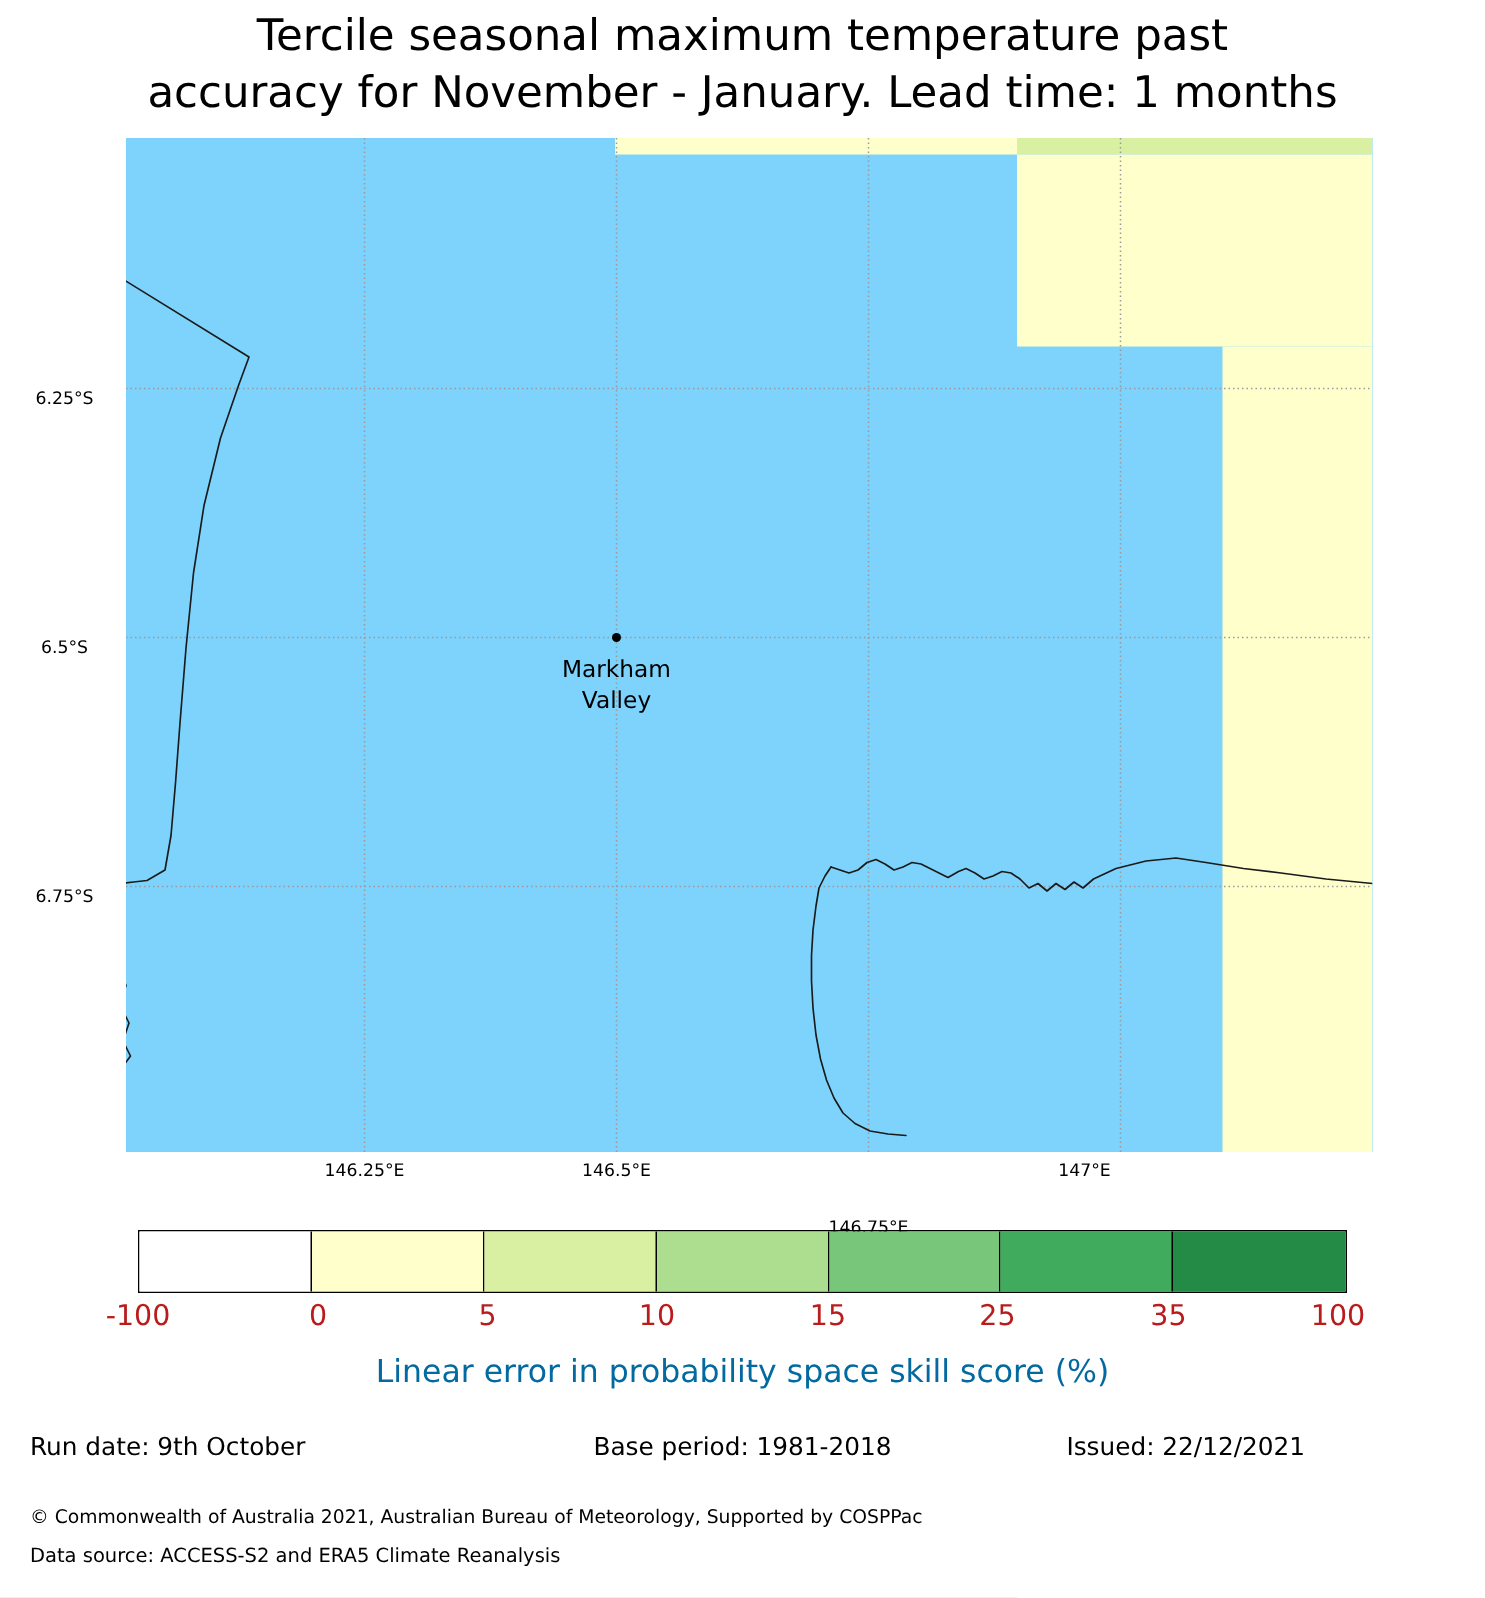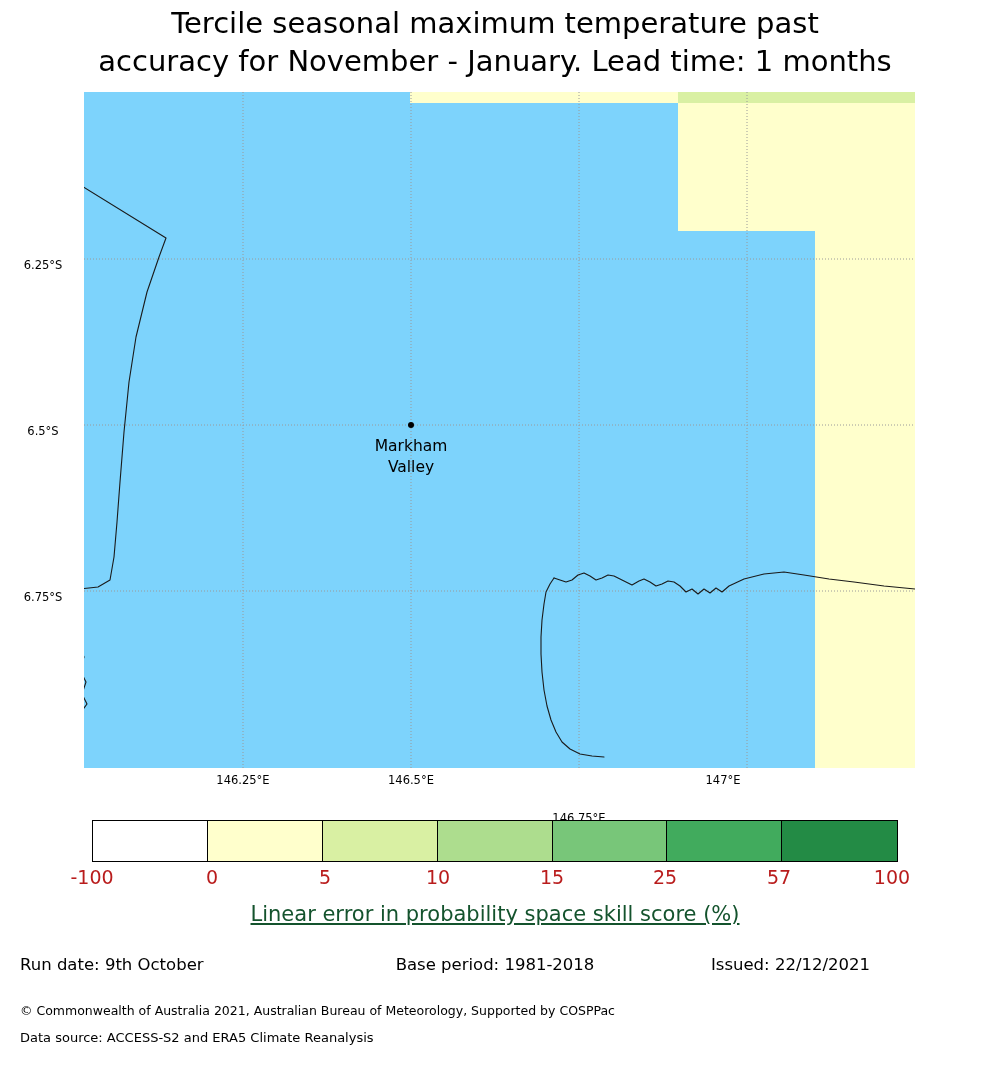--- a/index.html
+++ b/index.html
@@ -114,22 +114,21 @@
     width: 90px;
     color: #b91c1c;
   }
   #cbar-title {
     position: absolute;
     top: 82px;
     left: 0;
     width: 990px;
     text-align: center;
     font-size: 21px;
-    color: #14532d;
-    text-decoration: underline;
+    color: #0369a1;
   }
 
   
   #footer {
     position: absolute;
     left: 0;
     top: 955px;
     width: 990px;
   }
   .foot-row1 {
@@ -232,21 +231,21 @@
     <div class="seg" style="width: 14.29%; background: rgb(65, 171, 93);"></div>
     <div class="seg" style="width: 14.26%; background: rgb(35, 139, 69);"></div>
   </div>
 
   <div class="cbar-tick" style="left:47px;">-100</div>
   <div class="cbar-tick" style="left:167px;">0</div>
   <div class="cbar-tick" style="left:280px;">5</div>
   <div class="cbar-tick" style="left:393px;">10</div>
   <div class="cbar-tick" style="left:507px;">15</div>
   <div class="cbar-tick" style="left:620px;">25</div>
-  <div class="cbar-tick" style="left:734px;">57</div>
+  <div class="cbar-tick" style="left:734px;">35</div>
   <div class="cbar-tick" style="left:847px;">100</div>
 
   <div id="cbar-title">Linear error in probability space skill score (%)</div>
 </div>
 
 <div id="footer">
   <div class="foot-row1">
     <span class="foot-run">Run date: 9th October</span>
     <span class="foot-base">Base period: 1981-2018</span>
     <span class="foot-issued">Issued: 22/12/2021</span>

